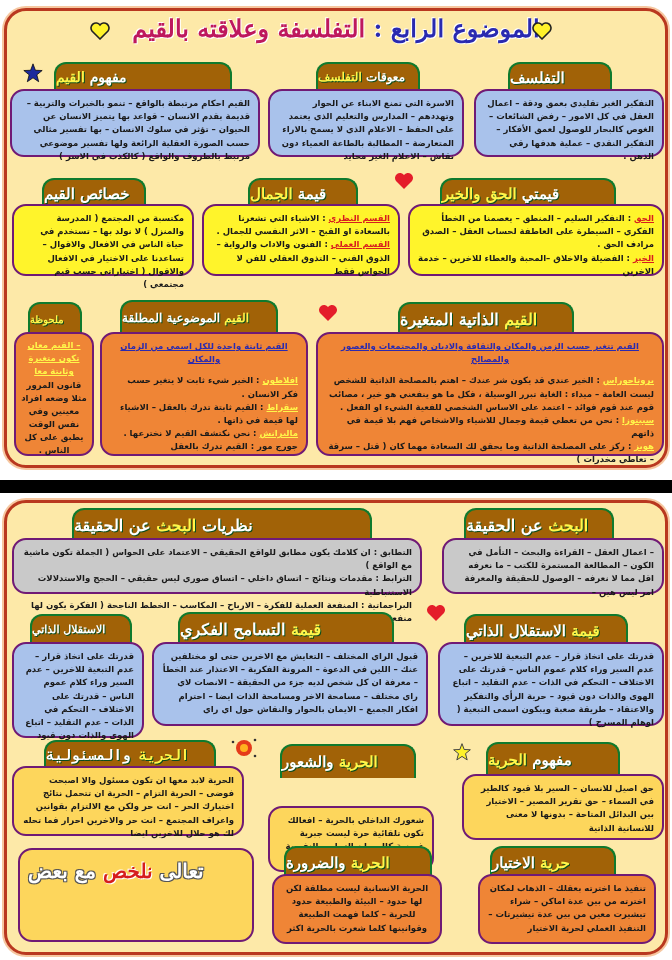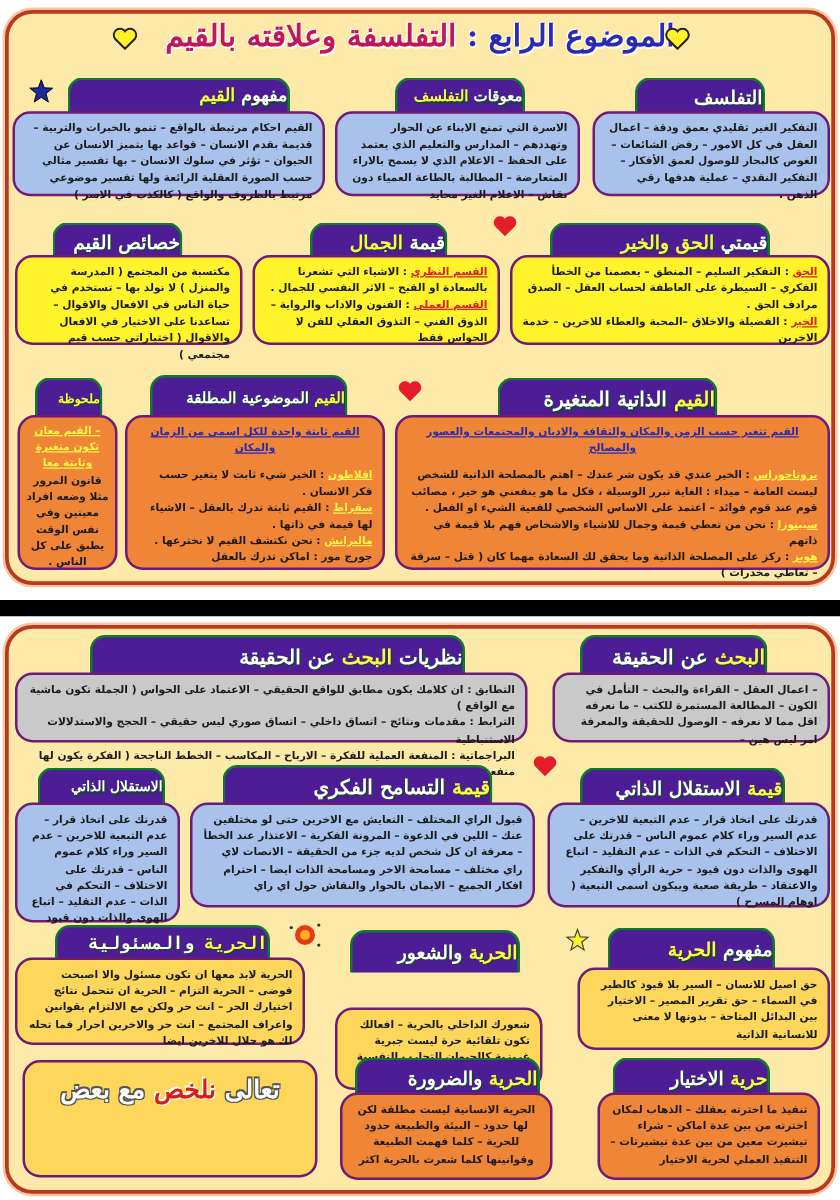--- a/index.html
+++ b/index.html
@@ -25,22 +25,22 @@
   }
   .title .t-blue { color: #2a2ab0; text-shadow: 1px 1px 0 #fff, -1px -1px 0 #fff; }
   .title .t-red { color: #be185d; text-shadow: 1px 1px 0 #fff, -1px -1px 0 #fff; margin-top: 16px; }
 
   .heart-y {
     position: absolute; width: 20px; height: 18px;
   }
   .heart-r { position: absolute; width: 20px; height: 18px; }
 
   .tab {
-    position: absolute; background: #4c1d95; border-radius: 12px 12px 0 0;
-    color: #fff; text-align: right; font-weight: bold;
+    position: absolute; background: #a16207; border-radius: 12px 12px 0 0;
+    color: #fff; text-align: left; font-weight: bold;
     font-family: "DejaVu Serif", serif;
     border: 2px solid #0f7a2e; border-bottom: none;
     text-shadow: 1px 1px 0 #0b4d1d;
   }
   .tab .hl { color: #fff64a; }
 
   .box {
     position: absolute; border: 2px solid #701a75; border-radius: 14px;
     font-size: 8.5px; line-height: 1.55; font-weight: bold; color: #1a1a1a;
     padding: 6px 8px; text-align: right;
@@ -50,21 +50,21 @@
   .orange { background: #ef8536; }
   .gray { background: #c9c9c9; }
   .lightyellow { background: #fdd65c; }
 
   .u-red { color: #d81e1e; text-decoration: underline; }
   .u-yellow { color: #fff64a; text-decoration: underline; }
   .u-blue { color: #2a2ab0; text-decoration: underline; }
   .center { text-align: center; }
 
   .summary-title {
-    font-family: "DejaVu Serif", serif; font-size: 20px; font-weight: bold; text-align: center;
+    font-family: "DejaVu Serif", serif; font-size: 20px; font-weight: bold; text-align: left;
     color: #fff; text-shadow: 1px 1px 0 #555, -1px 1px 0 #555, 1px -1px 0 #555, -1px -1px 0 #555;
   }
   .summary-title .red { color: #d61d1d; text-shadow: 1px 1px 0 #fff, -1px -1px 0 #fff; }
 </style>
 </head>
 <body>
 
 <div class="sheet sheet-1"></div>
 
 <div class="title">
@@ -121,21 +121,21 @@
   <div class="center u-blue" style="margin-bottom:8px;">القيم تتغير حسب الزمن والمكان والثقافة والاديان والمجتمعات والعصور والمصالح</div>
   <div><span class="u-yellow">بروتاجوراس</span> <span>: الخير عندي قد يكون شر عندك – اهتم بالمصلحة الذاتية للشخص ليست العامة – ميداء : الغاية تبرر الوسيلة ، فكل ما هو ينفعني هو خير ، مصائب قوم عند قوم فوائد – اعتمد على الاساس الشخصي للفعية الشيء او الفعل .</span></div>
   <div><span class="u-yellow">سبينوزا</span> <span>: نحن من تعطي قيمة وجمال للاشياء والاشخاص فهم بلا قيمة في ذاتهم</span></div>
   <div><span class="u-yellow">هوبز</span> <span>: ركز على المصلحة الذاتية وما يحقق لك السعادة مهما كان ( قتل – سرقة – تعاطي مخدرات )</span></div>
 </div>
 <div class="box orange" style="left:100px;top:332px;width:208px;height:124px;">
   <div class="center u-blue" style="margin-bottom:8px;">القيم ثابتة واحدة للكل اسمى من الزمان والمكان</div>
   <div><span class="u-yellow">افلاطون</span> <span>: الخير شيء ثابت لا يتغير حسب فكر الانسان .</span></div>
   <div><span class="u-yellow">سقراط</span> <span>: القيم ثابتة تدرك بالعقل – الاشياء لها قيمة في ذاتها .</span></div>
   <div><span class="u-yellow">مالبرانش</span> <span>: نحن نكتشف القيم لا نخترعها .</span></div>
-  <div>جورج مور : اماكن تدرك بالعقل</div>
+  <div>جورج مور : القيم تدرك بالعقل</div>
 </div>
 <div class="box orange center" style="left:14px;top:332px;width:80px;height:124px;padding:5px 4px;">
   <div class="u-yellow">– القيم معان تكون متغيرة وثابتة معا</div>
   <div>قانون المرور مثلا وضعه افراد معينين وفي نفس الوقت يطبق على كل الناس .</div>
 </div>
 
 <div class="divider"></div>
 
 <div class="sheet sheet-2"></div>
 

